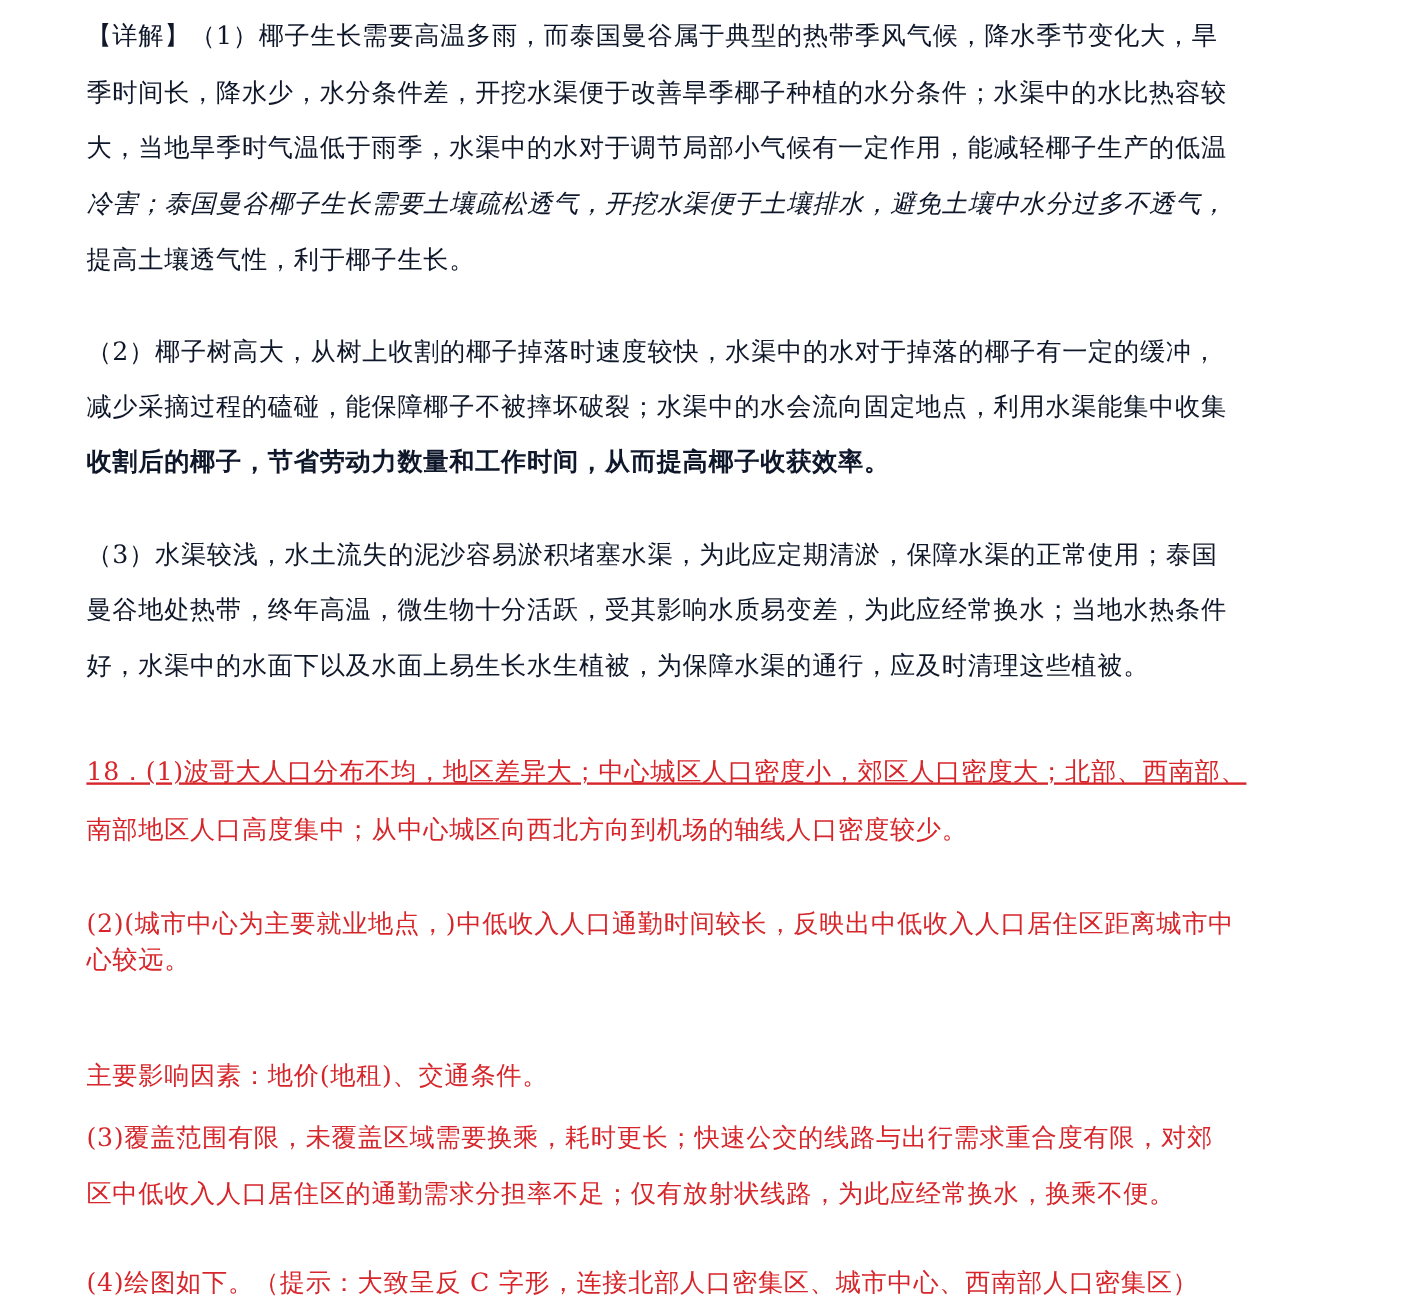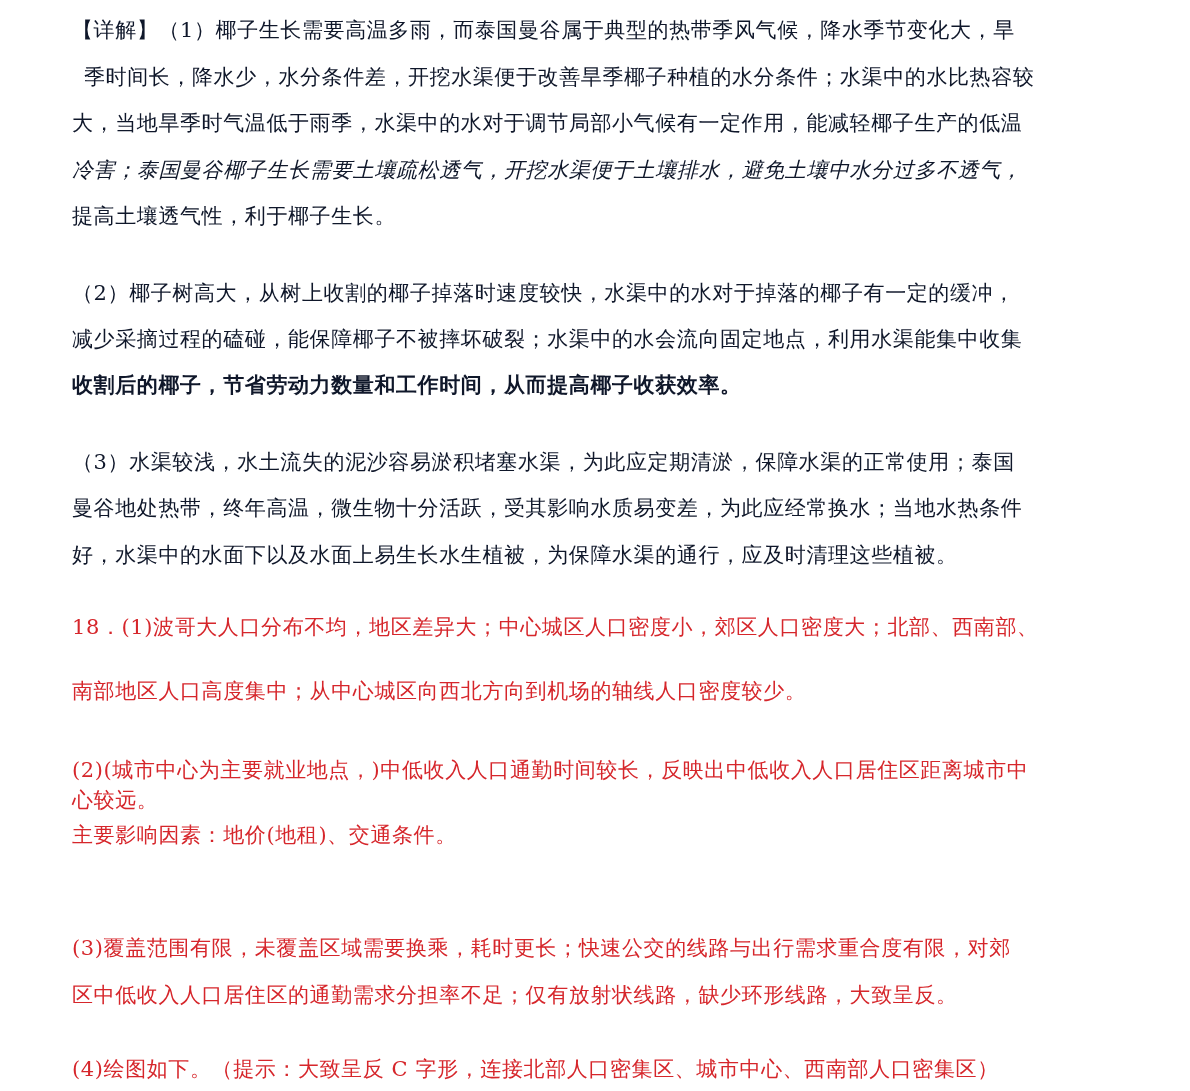--- a/index.html
+++ b/index.html
@@ -27,54 +27,54 @@
     .black { color: #0f172a; }
     .red { color: #d6262b; }
   </style>
 </head>
 <body>
 
 <div>
 
   <div>
     <div class="line black" style="top:15px;">【详解】（1）椰子生长需要高温多雨，而泰国曼谷属于典型的热带季风气候，降水季节变化大，旱</div>
-    <div class="line black" style="top:62px;margin-left:12px;">季时间长，降水少，水分条件差，开挖水渠便于改善旱季椰子种植的水分条件；水渠中的水比热容较</div>
+    <div class="line black" style="top:62px;">季时间长，降水少，水分条件差，开挖水渠便于改善旱季椰子种植的水分条件；水渠中的水比热容较</div>
     <div class="line black" style="top:108px;">大，当地旱季时气温低于雨季，水渠中的水对于调节局部小气候有一定作用，能减轻椰子生产的低温</div>
     <div class="line black" style="top:155px;font-style:italic;">冷害；泰国曼谷椰子生长需要土壤疏松透气，开挖水渠便于土壤排水，避免土壤中水分过多不透气，</div>
     <div class="line black" style="top:201px;">提高土壤透气性，利于椰子生长。</div>
   </div>
 
   <div>
     <div class="line black" style="top:278px;">（2）椰子树高大，从树上收割的椰子掉落时速度较快，水渠中的水对于掉落的椰子有一定的缓冲，</div>
     <div class="line black" style="top:324px;">减少采摘过程的磕碰，能保障椰子不被摔坏破裂；水渠中的水会流向固定地点，利用水渠能集中收集</div>
     <div class="line black" style="top:370px;font-weight:bold;">收割后的椰子，节省劳动力数量和工作时间，从而提高椰子收获效率。</div>
   </div>
 
   <div>
     <div class="line black" style="top:447px;">（3）水渠较浅，水土流失的泥沙容易淤积堵塞水渠，为此应定期清淤，保障水渠的正常使用；泰国</div>
     <div class="line black" style="top:493px;">曼谷地处热带，终年高温，微生物十分活跃，受其影响水质易变差，为此应经常换水；当地水热条件</div>
     <div class="line black" style="top:540px;font-family:Liberation Serif, serif;">好，水渠中的水面下以及水面上易生长水生植被，为保障水渠的通行，应及时清理这些植被。</div>
   </div>
 
   <div>
-    <div class="line red" style="top:612px;">18．(1)波哥大人口分布不均，地区差异大；中心城区人口密度小，郊区人口密度大；北部、西南部、</div>
+    <div class="line red" style="top:628px;text-decoration:underline;">18．(1)波哥大人口分布不均，地区差异大；中心城区人口密度小，郊区人口密度大；北部、西南部、</div>
     <div class="line red" style="top:676px;">南部地区人口高度集中；从中心城区向西北方向到机场的轴线人口密度较少。</div>
   </div>
 
   <div>
     <div class="line red" style="top:755px;">(2)(城市中心为主要就业地点，)中低收入人口通勤时间较长，反映出中低收入人口居住区距离城市中</div>
     <div class="line red" style="top:785px;">心较远。</div>
   </div>
 
   <div>
-    <div class="line red" style="top:820px;">主要影响因素：地价(地租)、交通条件。</div>
+    <div class="line red" style="top:881px;">主要影响因素：地价(地租)、交通条件。</div>
   </div>
 
   <div>
     <div class="line red" style="top:933px;">(3)覆盖范围有限，未覆盖区域需要换乘，耗时更长；快速公交的线路与出行需求重合度有限，对郊</div>
-    <div class="line red" style="top:980px;">区中低收入人口居住区的通勤需求分担率不足；仅有放射状线路，缺少环形线路，大致呈反。</div>
+    <div class="line red" style="top:980px;">区中低收入人口居住区的通勤需求分担率不足；仅有放射状线路，为此应经常换水，换乘不便。</div>
   </div>
 
   <div>
     <div class="line red" style="top:1054px;">(4)绘图如下。（提示：大致呈反 C 字形，连接北部人口密集区、城市中心、西南部人口密集区）</div>
   </div>
 
 </div>
 
 </body></html>

